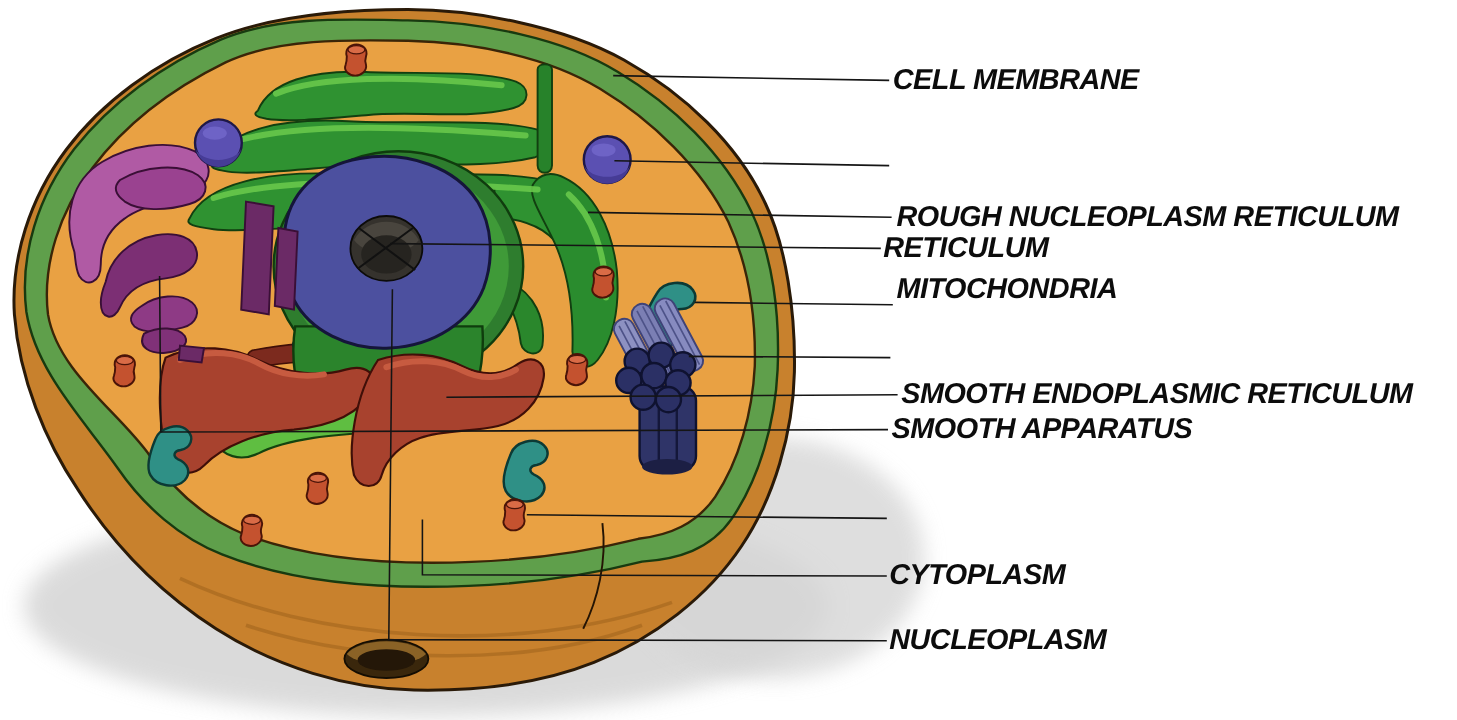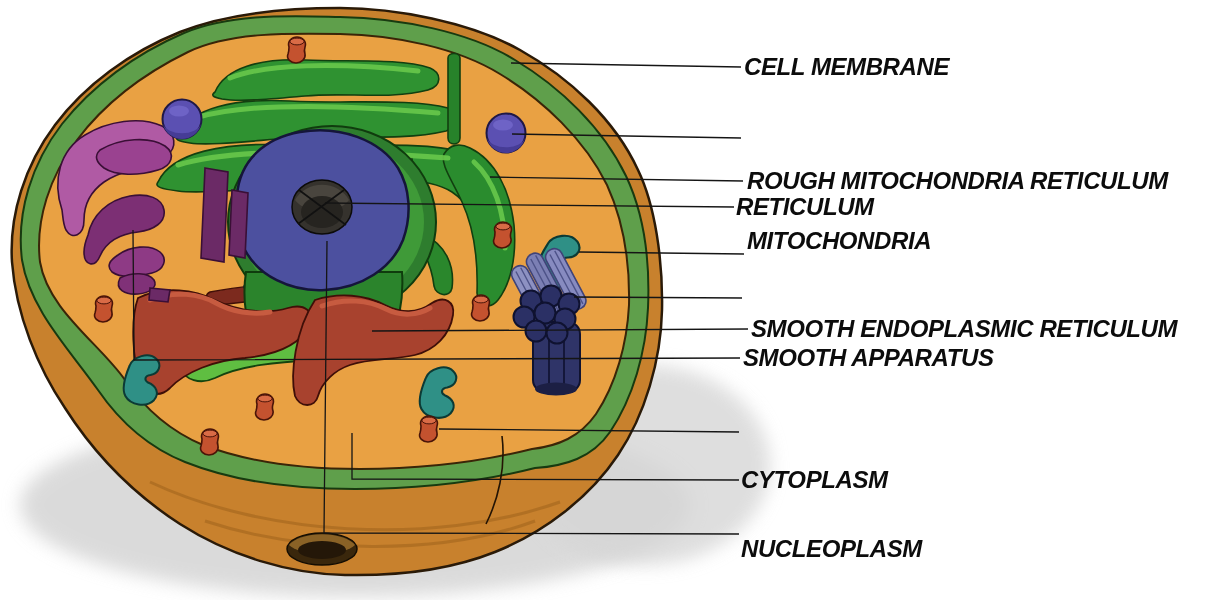--- a/index.html
+++ b/index.html
@@ -211,21 +211,21 @@
     <path d="M352,433 L352,479 L739,480"></path>
     <path d="M327,241 L324,533 L739,534"></path>
     <g stroke-width="1.7" stroke="#111111">
       <path d="M299,190 L346,225"></path>
       <path d="M344,190 L298,224"></path>
     </g>
   </g>
 </svg>
 
 <div class="lbl" style="left:744px;top:54px">CELL MEMBRANE</div>
-<div class="lbl" style="left:747px;top:168px">ROUGH MITOCHONDRIA RETICULUM</div>
+<div class="lbl" style="left:747px;top:168px">ROUGH NUCLEOPLASM RETICULUM</div>
 <div class="lbl" style="left:736px;top:194px">RETICULUM</div>
 <div class="lbl" style="left:747px;top:228px">MITOCHONDRIA</div>
 <div class="lbl" style="left:751px;top:316px">SMOOTH ENDOPLASMIC RETICULUM</div>
 <div class="lbl" style="left:743px;top:345px">SMOOTH APPARATUS</div>
 <div class="lbl" style="left:741px;top:467px">CYTOPLASM</div>
-<div class="lbl" style="left:741px;top:536px">NUCLEOPLASM</div>
+<div class="lbl" style="left:741px;top:521px">NUCLEOPLASM</div>
 
 </div>
 
 </body></html>

